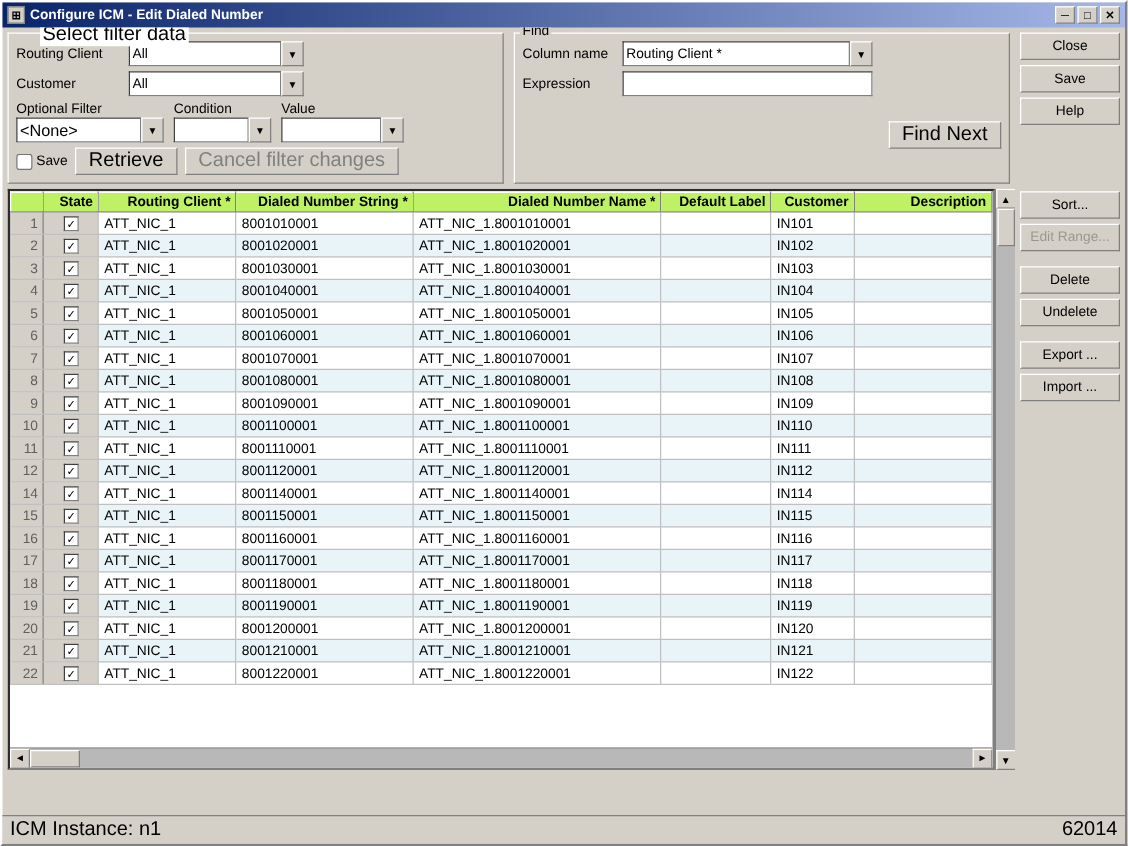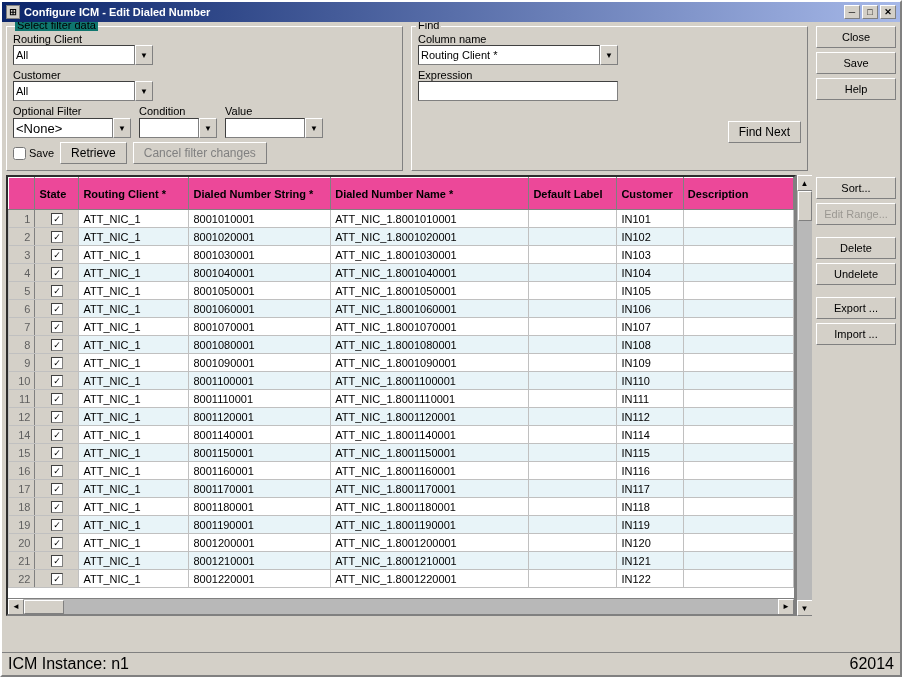--- a/index.html
+++ b/index.html
@@ -81,46 +81,46 @@
       border: 1px solid #808080;
       border-top-color: #ffffff;
       border-left-color: #ffffff;
       background: #d4d0c8;
       padding: 6px;
       position: relative;
     }
     .filter-panel-label {
       position: absolute;
       top: -8px;
-      left: 8px;
-      background: #0f766e;
+      left: 25px;
+      background: #ffffff;
       padding: 0 2px;
-      font-size: 11px;
+      font-size: 16px;
     }
     .find-panel {
       flex: 1;
       border: 1px solid #808080;
       border-top-color: #ffffff;
       border-left-color: #ffffff;
       background: #d4d0c8;
       padding: 6px;
       position: relative;
     }
     .find-panel-label {
       position: absolute;
       top: -8px;
       left: 4px;
       background: #d4d0c8;
       padding: 0 2px;
       font-size: 11px;
     }
     .form-row {
       display: flex;
+      align-items: center;
       margin-bottom: 4px;
-      flex-direction: column;
     }
     .form-label {
       width: 90px;
       font-size: 11px;
     }
     .form-label-wide {
       width: 80px;
       font-size: 11px;
     }
     .dropdown-combo {
@@ -196,21 +196,21 @@
       border-left-color: #404040;
       background: white;
       cursor: pointer;
     }
     .win-btn {
       height: 22px;
       background: #d4d0c8;
       border: 1px solid #808080;
       border-top-color: #ffffff;
       border-left-color: #ffffff;
-      font-size: 12px;
+      font-size: 16px;
       padding: 0 10px;
       cursor: pointer;
       white-space: nowrap;
     }
     .win-btn:disabled {
       color: #808080;
     }
     .win-btn-side {
       width: 80px;
       height: 22px;
@@ -273,29 +273,29 @@
       border-collapse: collapse;
       width: 100%;
       font-size: 11px;
     }
     thead {
       position: sticky;
       top: 0;
       z-index: 1;
     }
     thead tr th {
-      background: #ec4899;
+      background: #bef264;
       border: 1px solid #808080;
       border-top-color: #ffffff;
       border-left-color: #ffffff;
       padding: 1px 4px;
-      text-align: left;
+      text-align: right;
       white-space: nowrap;
       font-weight: bold;
-      height: 32px;
+      height: 16px;
     }
     tbody tr td {
       border: 1px solid #c0c0c0;
       padding: 1px 4px;
       white-space: nowrap;
       height: 18px;
     }
     tbody tr:nth-child(even) td {
       background: #e8f4f8;
     }

